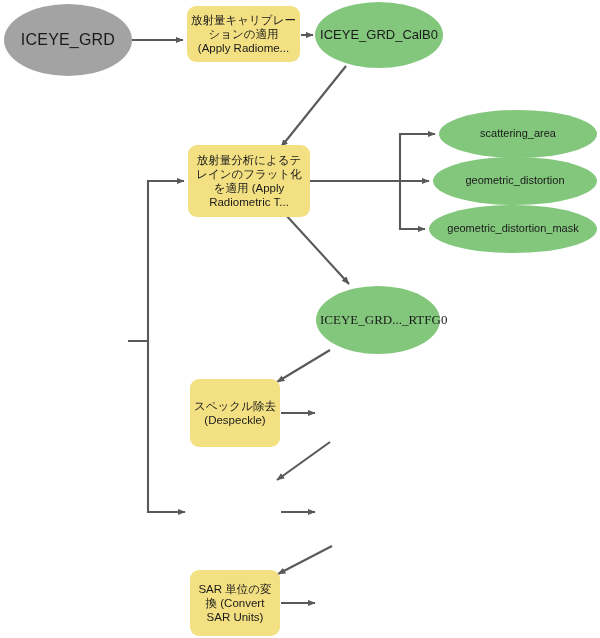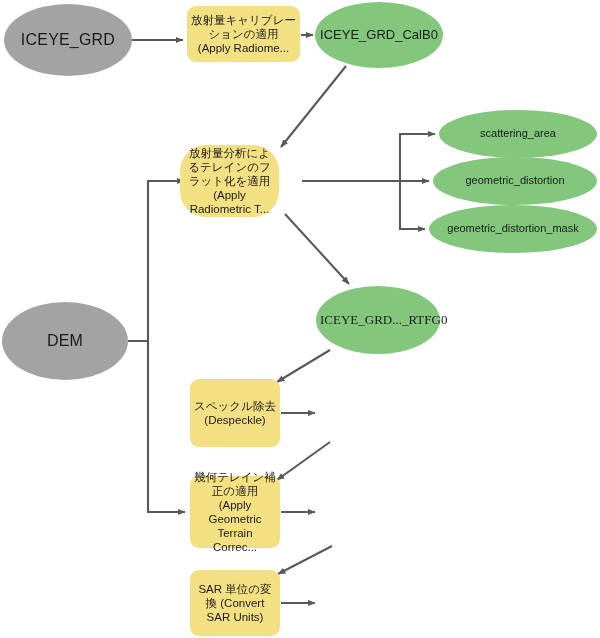--- a/index.html
+++ b/index.html
@@ -118,52 +118,46 @@
   </div>
 
   <div class="node process" style="left:187px; top:6px; width:113px; height:56px;">
     <span class="node-label">放射量キャリブレーションの適用 (Apply Radiome...</span>
   </div>
 
   <div class="node output" style="left:315px; top:2px; width:128px; height:66px;">
     <span class="node-label">ICEYE_GRD_CalB0</span>
   </div>
 
-  <div class="node process" style="left:180px; top:145px; width:99px; height:72px;border-radius:26px;">
+  <div class="node process" style="left:188px; top:145px; width:122px; height:72px;">
     <span class="node-label">放射量分析によるテレインのフラット化を適用 (Apply Radiometric T...</span>
   </div>
 
   <div class="node output small" style="left:439px; top:110px; width:158px; height:48px;">
     <span class="node-label">scattering_area</span>
   </div>
 
   <div class="node output small" style="left:433px; top:157px; width:164px; height:48px;">
     <span class="node-label">geometric_distortion</span>
   </div>
 
   <div class="node output small" style="left:429px; top:205px; width:168px; height:48px;">
     <span class="node-label">geometric_distortion_mask</span>
   </div>
 
-  <div class="node input" style="left:2px; top:302px; width:126px; height:78px;">
-    <span class="node-label">DEM</span>
-  </div>
 
   <div class="node output" style="left:316px; top:286px; width:124px; height:68px;font-family:Liberation Serif, serif;">
     <span class="node-label">ICEYE_GRD..._RTFG0</span>
   </div>
 
   <div class="node process" style="left:190px; top:379px; width:90px; height:68px;">
     <span class="node-label">スペックル除去 (Despeckle)</span>
   </div>
 
 
-  <div class="node process" style="left:190px; top:476px; width:90px; height:72px;">
-    <span class="node-label">幾何テレイン補正の適用 (Apply Geometric Terrain Correc...</span>
-  </div>
 
 
   <div class="node process" style="left:190px; top:570px; width:90px; height:66px;">
     <span class="node-label">SAR 単位の変換 (Convert SAR Units)</span>
   </div>
 
 
 </div>
 
 </body></html>

